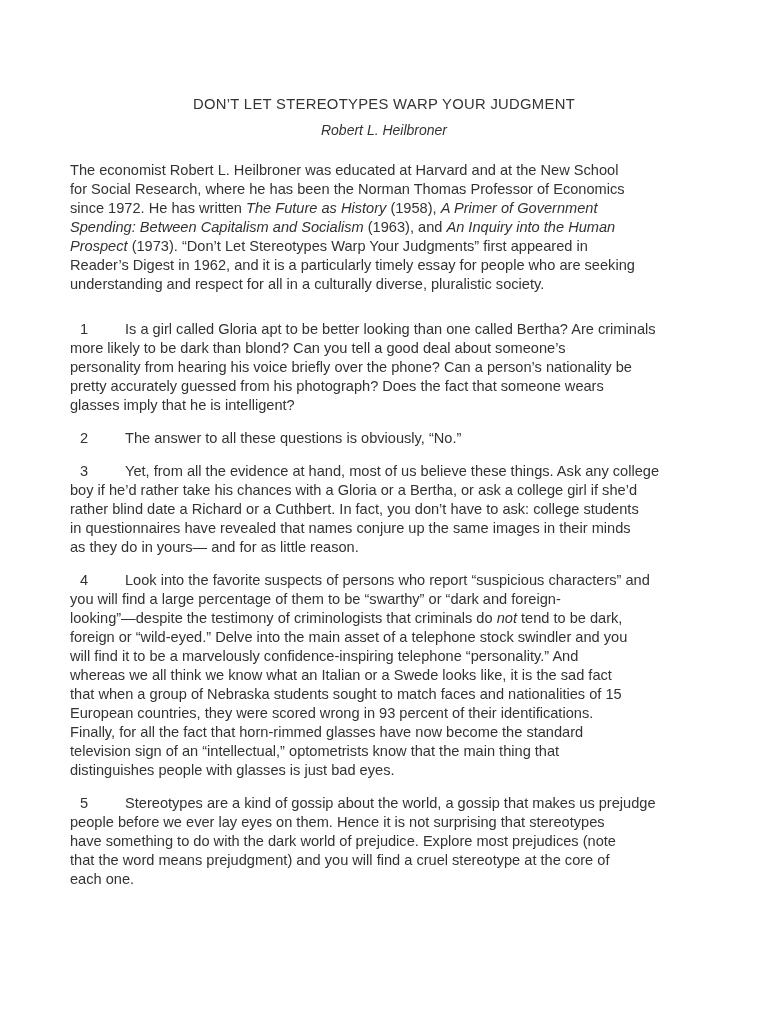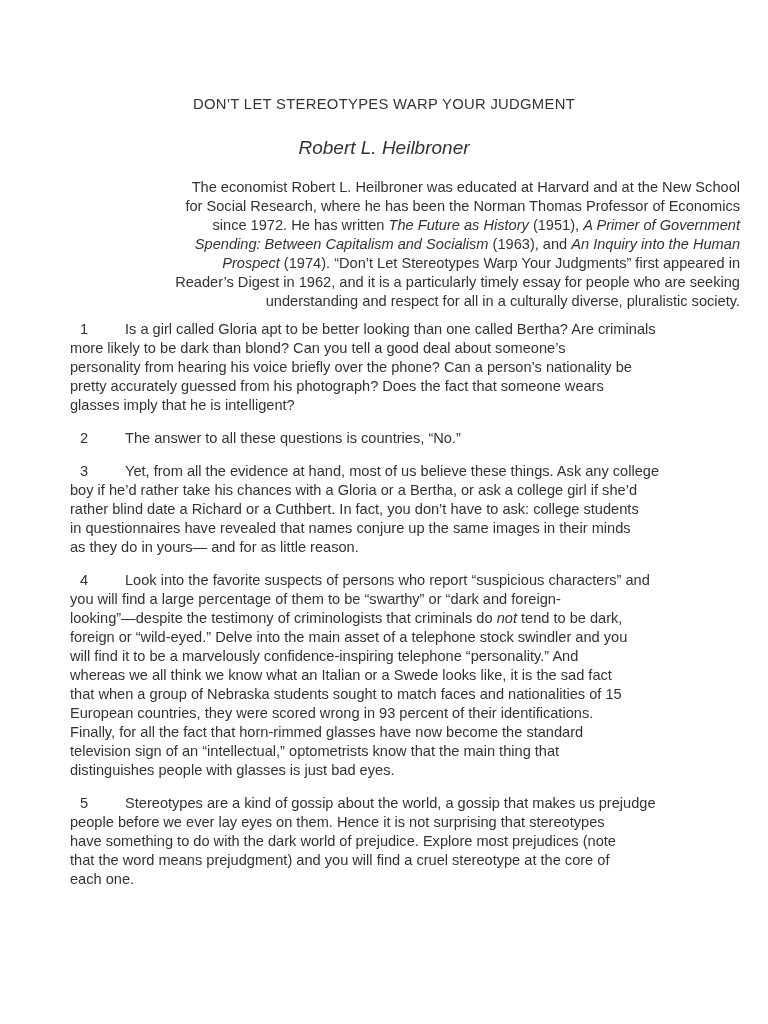--- a/index.html
+++ b/index.html
@@ -25,71 +25,70 @@
   .title {
     margin: 0;
     text-align: center;
     font-size: 14.8px;
     line-height: 19px;
     font-weight: 400;
     letter-spacing: 0.3px;
     color: #343434;
   }
   .byline {
-    margin-top: 24px;
+    margin-top: 7px;
     text-align: center;
     font-style: italic;
-    font-size: 19px;
+    font-size: 14px;
     line-height: 19px;
   }
   .content {
     margin: 21px 28px 0 70px;
   }
   .para {
     white-space: pre-line;
     font-size: 14.6px;
     line-height: 19px;
     margin: 0 0 14px 0;
   }
   .para.intro {
-    margin-bottom: 9px;
-    text-align: right;
+    margin-bottom: 26px;
   }
   .num {
     display: inline-block;
     width: 45px;
     margin-left: 10px;
     vertical-align: baseline;
   }
   .rich i {
   }
 </style>
 </head>
 <body>
 
 <div class="page">
   <h1 class="title">DON’T LET STEREOTYPES WARP YOUR JUDGMENT</h1>
   <div class="byline">Robert L. Heilbroner</div>
 
   <div class="content">
     <div class="para intro"><span class="rich"><span>The economist Robert L. Heilbroner was educated at Harvard and at the New School
 for Social Research, where he has been the Norman Thomas Professor of Economics
-since 1972. He has written </span><i>The Future as History</i><span> (1951), </span><i>A Primer of Government
+since 1972. He has written </span><i>The Future as History</i><span> (1958), </span><i>A Primer of Government
 Spending: Between Capitalism and Socialism</i><span> (1963), and </span><i>An Inquiry into the Human
-Prospect</i><span> (1974). “Don’t Let Stereotypes Warp Your Judgments” first appeared in
+Prospect</i><span> (1973). “Don’t Let Stereotypes Warp Your Judgments” first appeared in
 Reader’s Digest in 1962, and it is a particularly timely essay for people who are seeking
 understanding and respect for all in a culturally diverse, pluralistic society.</span></span></div>
 
     <div class="para"><span class="num">1</span><span class="rich"><span>Is a girl called Gloria apt to be better looking than one called Bertha? Are criminals
 more likely to be dark than blond? Can you tell a good deal about someone’s
 personality from hearing his voice briefly over the phone? Can a person’s nationality be
 pretty accurately guessed from his photograph? Does the fact that someone wears
 glasses imply that he is intelligent?</span></span></div>
 
-    <div class="para"><span class="num">2</span><span class="rich"><span>The answer to all these questions is countries, “No.”</span></span></div>
+    <div class="para"><span class="num">2</span><span class="rich"><span>The answer to all these questions is obviously, “No.”</span></span></div>
 
     <div class="para"><span class="num">3</span><span class="rich"><span>Yet, from all the evidence at hand, most of us believe these things. Ask any college
 boy if he’d rather take his chances with a Gloria or a Bertha, or ask a college girl if she’d
 rather blind date a Richard or a Cuthbert. In fact, you don’t have to ask: college students
 in questionnaires have revealed that names conjure up the same images in their minds
 as they do in yours— and for as little reason.</span></span></div>
 
     <div class="para"><span class="num">4</span><span class="rich"><span>Look into the favorite suspects of persons who report “suspicious characters” and
 you will find a large percentage of them to be “swarthy” or “dark and foreign-
 looking”—despite the testimony of criminologists that criminals do </span><i>not</i><span> tend to be dark,

